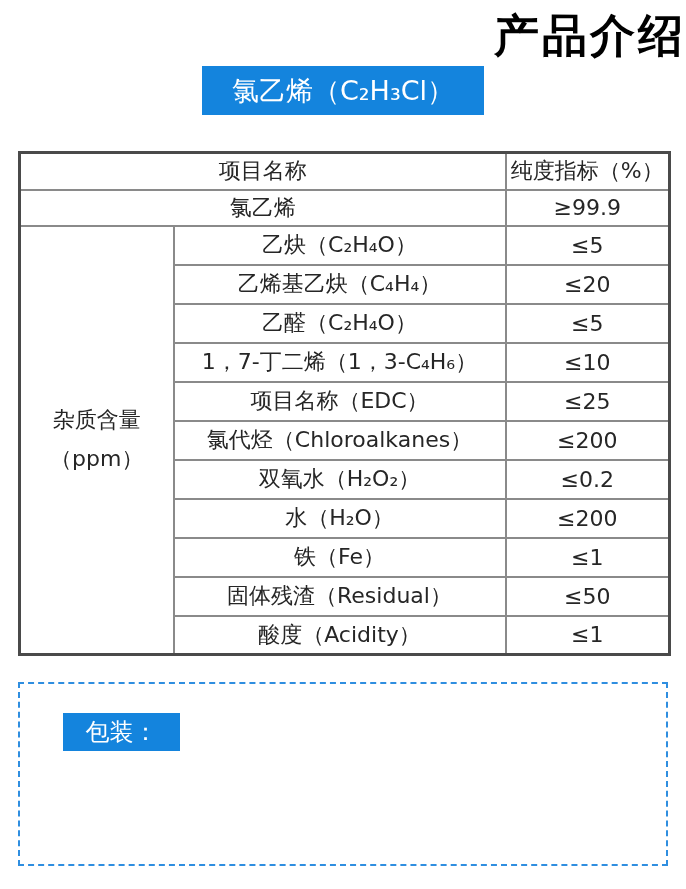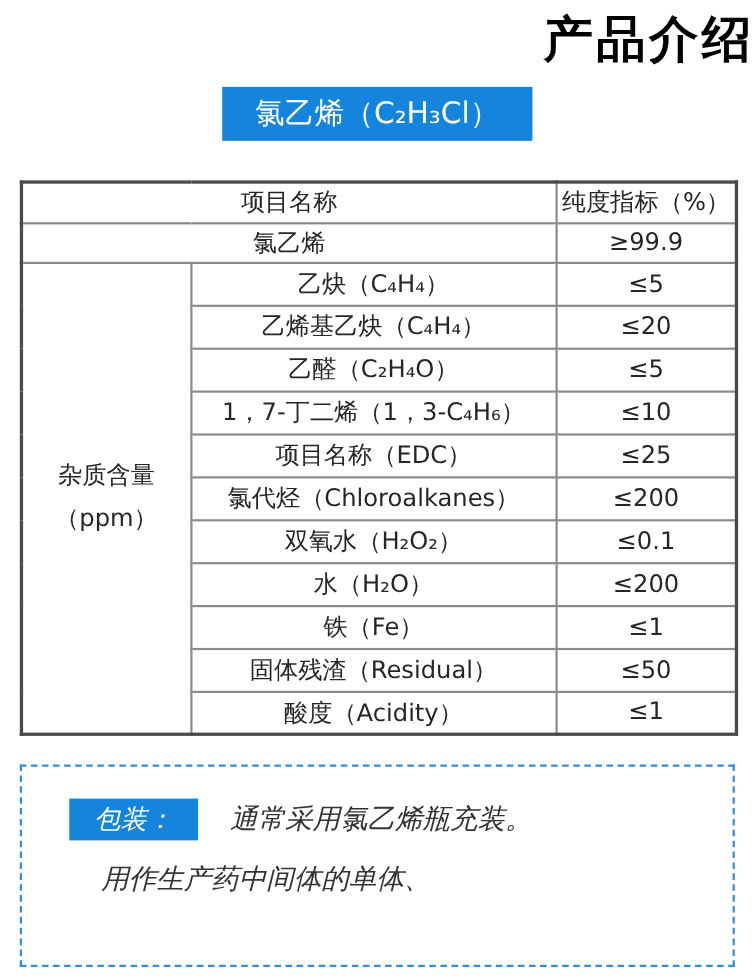--- a/index.html
+++ b/index.html
@@ -21,21 +21,20 @@
   .title{
     margin:6px 0 0 0;
     text-align:right;
     font-family:"DejaVu Serif","Liberation Serif",serif;
     font-weight:bold;
     font-size:45px;
     letter-spacing:3px;
     color:#000;
   }
   .badge-row{
-    margin-top:13px;
     text-align:center;
   }
   .product-badge{
     display:inline-block;
     background:var(--accent);
     color:#ffffff;
     font-size:27px;
     line-height:49px;
     height:49px;
     padding:0 30px;
@@ -67,21 +66,20 @@
   .group-cell{
     font-size:23px;
     line-height:1.75;
   }
   .info-box{
     width:650px;
     margin:26px 0 0 18px;
     height:184px;
     border:2px dashed var(--dash);
     padding:29px 16px 0 43px;
-    font-style:italic;
   }
   .info-row{
     display:flex;
     align-items:flex-start;
     margin-bottom:15px;
   }
   .info-label{
     flex:0 0 auto;
     display:inline-block;
     background:var(--accent);
@@ -125,21 +123,21 @@
       <tr class="main">
         <td colspan="2">氯乙烯</td>
         <td class="c-val">≥99.9</td>
       </tr>
 
       <tr class="imp">
         <td rowspan="11" class="group-cell">
           <div>杂质含量</div>
           <div>（ppm）</div>
         </td>
-        <td>乙炔（C₄H₄）</td>
+        <td>乙炔（C₂H₄O）</td>
         <td class="c-val">≤5</td>
       </tr>
       <tr class="imp">
         <td>乙烯基乙炔（C₄H₄）</td>
         <td class="c-val">≤20</td>
       </tr>
       <tr class="imp">
         <td>乙醛（C₂H₄O）</td>
         <td class="c-val">≤5</td>
       </tr>
@@ -150,21 +148,21 @@
       <tr class="imp">
         <td>项目名称（EDC）</td>
         <td class="c-val">≤25</td>
       </tr>
       <tr class="imp">
         <td>氯代烃（Chloroalkanes）</td>
         <td class="c-val">≤200</td>
       </tr>
       <tr class="imp">
         <td>双氧水（H₂O₂）</td>
-        <td class="c-val">≤0.1</td>
+        <td class="c-val">≤0.2</td>
       </tr>
       <tr class="imp">
         <td>水（H₂O）</td>
         <td class="c-val">≤200</td>
       </tr>
       <tr class="imp">
         <td>铁（Fe）</td>
         <td class="c-val">≤1</td>
       </tr>
       <tr class="imp">
@@ -174,22 +172,21 @@
       <tr class="imp">
         <td>酸度（Acidity）</td>
         <td class="c-val">≤1</td>
       </tr>
     </tbody>
   </table>
 
   <div class="info-box">
     <div class="info-row">
       <span class="info-label">包装：</span>
-      <span class="info-text">通常采用氯乙烯瓶充装。</span>
     </div>
     <div class="info-row">
       <span class="info-text two-line">
-        <span>用作生产药中间体的单体、</span><br>
+        <br>
       </span>
     </div>
   </div>
 
 </div>
 
 </body></html>

